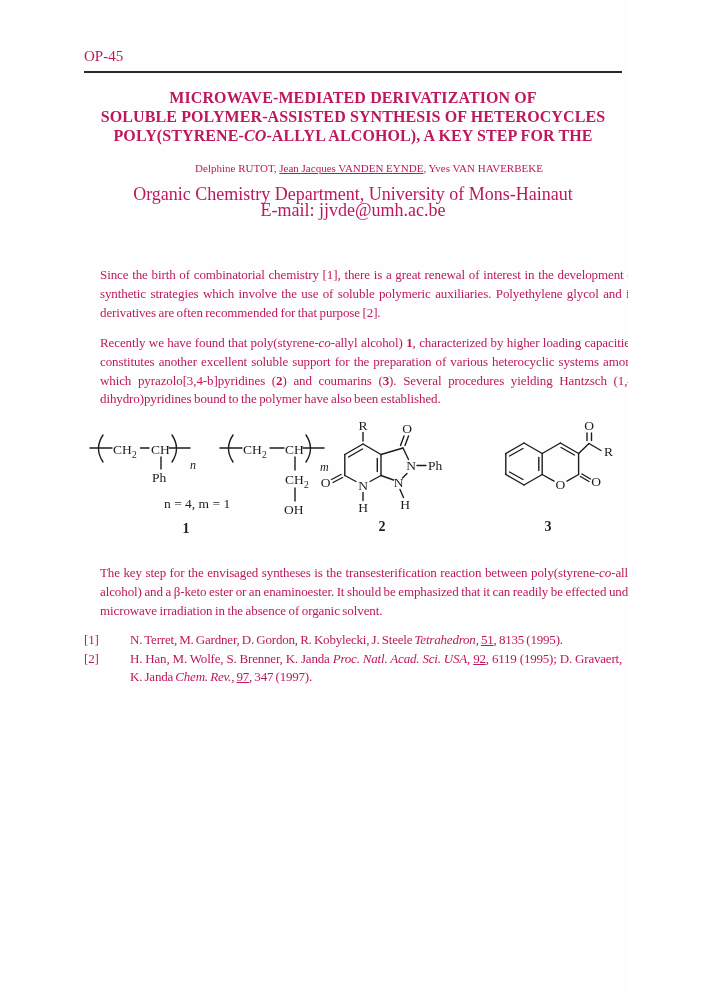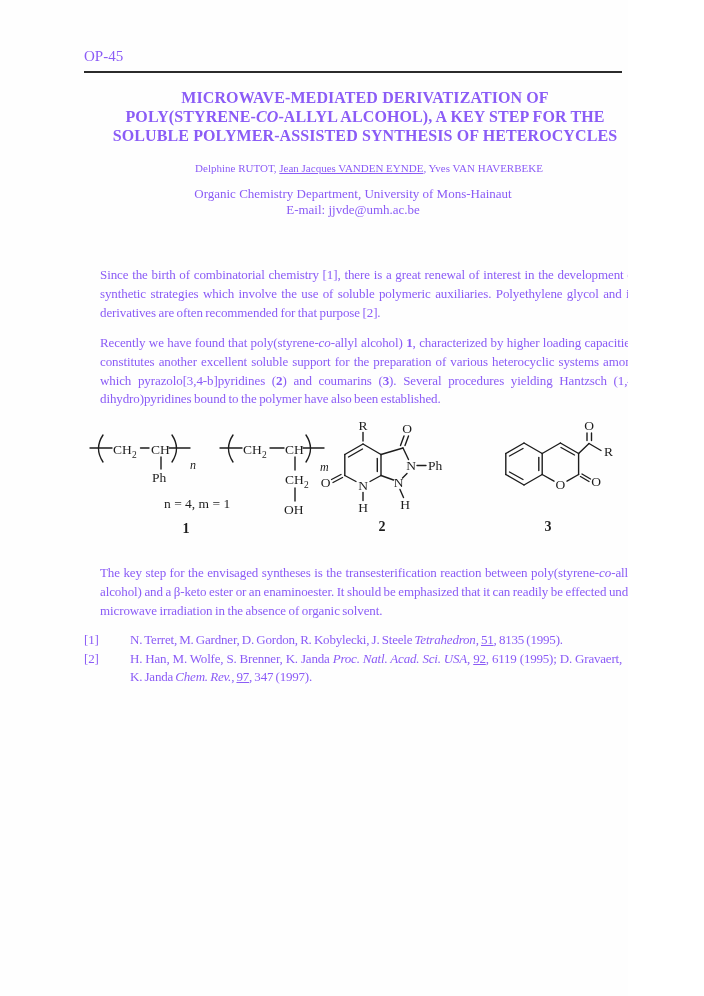--- a/index.html
+++ b/index.html
@@ -1,32 +1,32 @@
 <!DOCTYPE html>
 <html><head>
 <meta charset="utf-8">
 <style>
   html,body{margin:0;padding:0;background:#ffffff;}
   .page{position:relative;width:628px;height:996px;background:#fefefe;
-        font-family:"Liberation Serif",serif;color:#8b5cf6;overflow:hidden;}
+        font-family:"Liberation Serif",serif;color:#be185d;overflow:hidden;}
 
   
   .header{position:absolute;left:84px;top:48px;width:538px;display:flex;
           justify-content:space-between;align-items:baseline;
           border-bottom:2px solid #2b2b2b;padding-bottom:6px;font-size:15px;}
   .sc{font-variant:small-caps;letter-spacing:.3px;}
   .ord{font-size:9px;vertical-align:super;line-height:0;margin-right:1px;}
   .time{margin-left:18px;}
 
   
-  .title{position:absolute;left:96px;top:88px;width:538px;text-align:center;
+  .title{position:absolute;left:84px;top:88px;width:538px;text-align:center;
          font-weight:bold;font-size:16px;line-height:19px;letter-spacing:.1px;}
   .authors{position:absolute;left:100px;top:162px;width:538px;text-align:center;font-size:11px;}
   .affiliation{position:absolute;left:84px;top:186px;width:538px;text-align:center;
-               font-size:13px;line-height:16.2px;}
+               font-size:18px;line-height:16.2px;}
 
   
   .para{position:absolute;left:84px;width:538px;margin:16px;text-align:justify;
         font-size:13px;line-height:18.8px;letter-spacing:-.1px;word-spacing:-.6px;}
   .p1{top:250px;} .p2{top:318px;} .p3{top:548px;}
 
   
   .rt-i{font-style:italic;} .rt-b{font-weight:bold;}
   .rt-u{text-decoration:underline;}
 
@@ -55,22 +55,22 @@
 <body>
 
 <div class="page">
 
   <div class="header">
     <span>OP-45</span>
   </div>
 
   <div class="title">
     <div><span>MICROWAVE-MEDIATED DERIVATIZATION OF</span></div>
+    <div><span>SOLUBLE POLYMER-ASSISTED SYNTHESIS OF HETEROCYCLES</span></div>
     <div><span>POLY(STYRENE-</span><span class="rt-i">CO</span><span>-ALLYL ALCOHOL), A KEY STEP FOR THE</span></div>
-    <div><span>SOLUBLE POLYMER-ASSISTED SYNTHESIS OF HETEROCYCLES</span></div>
   </div>
 
   <div class="authors"><span>Delphine RUTOT, </span><span class="rt-u">Jean Jacques VANDEN EYNDE</span><span>, Yves VAN HAVERBEKE</span></div>
 
   <div class="affiliation">
     <div>Organic Chemistry Department, University of Mons-Hainaut</div>
     <div>E-mail: jjvde@umh.ac.be</div>
   </div>
 
   <p class="para p1"><span>Since the birth of combinatorial chemistry [1], there is a great renewal of interest in the development of synthetic strategies which involve the use of soluble polymeric auxiliaries. Polyethylene glycol and its derivatives are often recommended for that purpose [2].</span></p>

